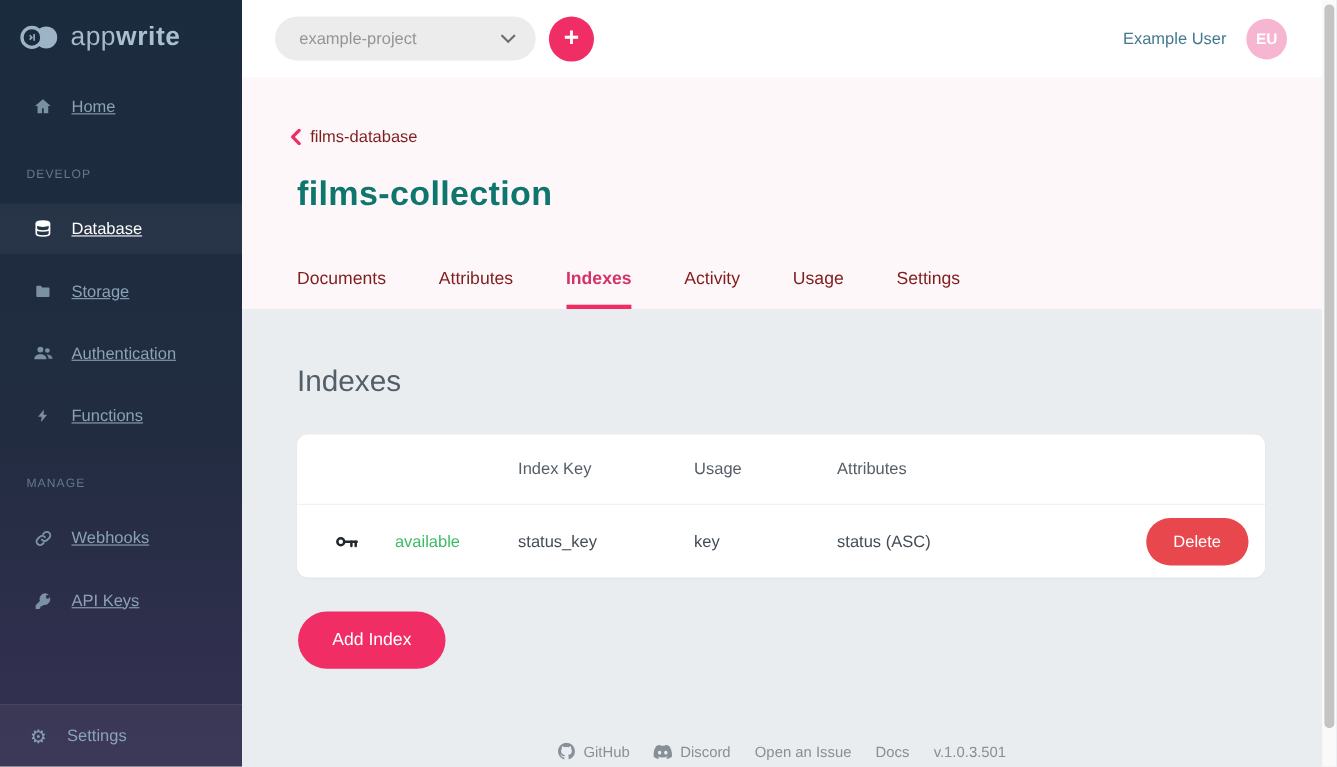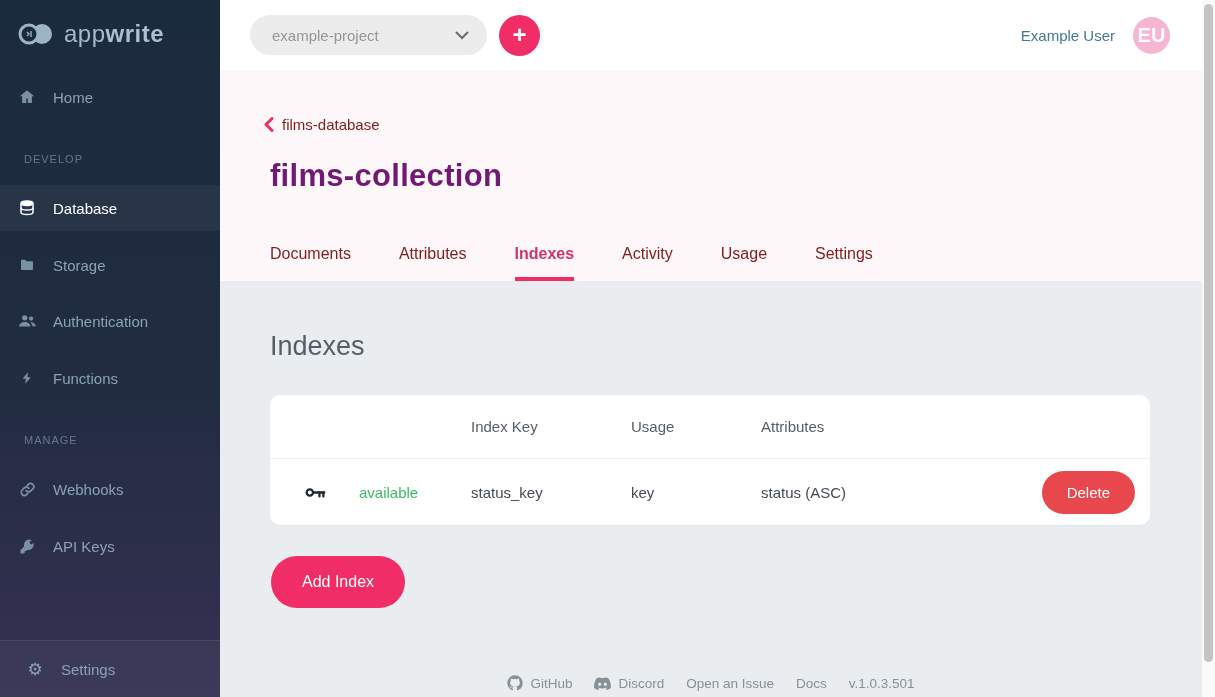--- a/index.html
+++ b/index.html
@@ -6,21 +6,21 @@
   html,body { width:1215px; height:697px; overflow:hidden; }
   body { font-family:"Liberation Sans", sans-serif; position:relative; background:#e9edf0; }
 
   
   .sidebar { position:absolute; left:0; top:0; width:220px; height:697px;
     background:linear-gradient(180deg,#1b2b3e 0%,#212c40 55%,#363153 100%); z-index:5; }
   .logo { position:absolute; left:18px; top:20px; display:flex; align-items:center; gap:10px; }
   .logo-text { font-size:24px; color:#a5bacb; letter-spacing:.5px; }
   .logo-text b { color:#aabfcf; }
   .nav-item { position:absolute; left:0; width:220px; height:46px; display:flex; align-items:center;
-    padding-left:16px; color:#8ba2b5; font-size:15px; cursor:pointer; }
+    padding-left:28px; color:#8ba2b5; font-size:15px; cursor:pointer;text-decoration:underline; }
   .nav-item .nicon { width:22px; display:flex; justify-content:center; margin-right:15px; }
   .nav-item.active { color:#ffffff; background:rgba(255,255,255,0.045); }
   .nav-item.active .nicon svg { opacity:1; }
   .nicon svg { opacity:.85; }
   .section-label { position:absolute; left:24px; color:#64798c; font-size:11px; letter-spacing:1px; }
   .settings-row { position:absolute; bottom:0; left:0; width:220px; height:57px;
     background:rgba(255,255,255,0.04); border-top:1px solid rgba(255,255,255,0.07);
     display:flex; align-items:center; padding-left:24px; color:#8ba2b5; font-size:15px; cursor:pointer; }
   .settings-row .nicon { width:22px; display:flex; justify-content:center; margin-right:15px; font-size:17px; color:#8ba2b5; }
 
@@ -28,27 +28,27 @@
   .topbar { position:absolute; left:220px; top:0; width:982px; height:70px; background:#ffffff;
     display:flex; align-items:center; z-index:4; }
   .proj-select { margin-left:30px; width:237px; height:40px; background:#ececec; border-radius:20px;
     display:flex; align-items:center; justify-content:space-between; padding:0 18px 0 22px;
     color:#959595; font-size:15px; cursor:pointer; }
   .add-btn { margin-left:12px; width:41px; height:41px; border-radius:50%; background:#f02e65; border:none;
     color:#ffffff; font-size:24px; font-weight:bold; line-height:38px; cursor:pointer; }
   .topbar-right { margin-left:auto; margin-right:32px; display:flex; align-items:center; gap:18px; }
   .user-link { color:#44798f; font-size:15px; text-decoration:none; cursor:pointer; }
   .avatar { width:37px; height:37px; border-radius:50%; background:#f6b6d2; color:#ffffff;
-    font-size:20px; font-weight:bold; display:flex; align-items:center; justify-content:center; }
+    font-size:14px; font-weight:bold; display:flex; align-items:center; justify-content:center; }
 
   
   .coll-header { position:absolute; left:220px; top:70px; width:982px; height:211px; background:#fdf7f9; }
   .breadcrumb { position:absolute; left:44px; top:46px; display:flex; align-items:center; gap:8px;
     color:#7f1d1d; font-size:15px; cursor:pointer; }
-  .page-title { position:absolute; left:50px; top:88px; color:#701a75; font-size:31px; font-weight:bold; letter-spacing:.3px; }
+  .page-title { position:absolute; left:50px; top:88px; color:#0f766e; font-size:31px; font-weight:bold; letter-spacing:.3px; }
   .tabs { position:absolute; left:50px; bottom:0; display:flex; gap:48px; }
   .tab { padding-bottom:18px; font-size:16px; color:#7f1d1d; cursor:pointer; position:relative; }
   .tab.active { color:#d23467; font-weight:bold; }
   .tab.active::after { content:""; position:absolute; left:0; right:0; bottom:0; height:4px; background:#f02e65; }
 
   
   .content { position:absolute; left:220px; top:281px; width:982px; height:416px; background:#e9edf0; }
   .content-heading { position:absolute; left:50px; top:50px; font-size:27px; color:#535e69; font-weight:400; }
   .card { position:absolute; left:50px; top:114px; width:880px; background:#ffffff; border-radius:10px;
     box-shadow:0 1px 2px rgba(0,0,0,0.03); }

